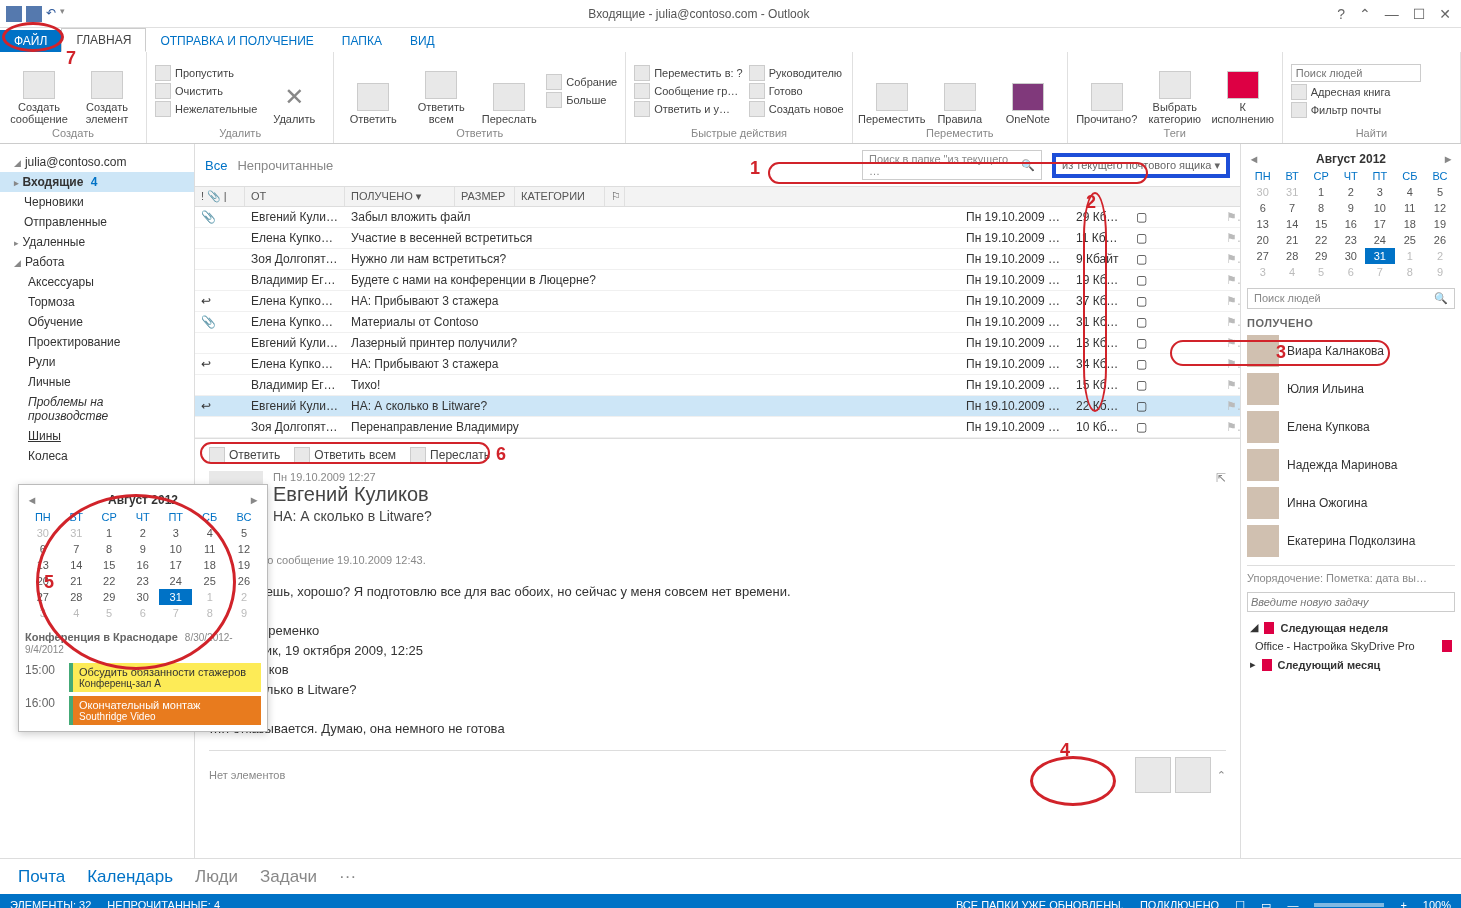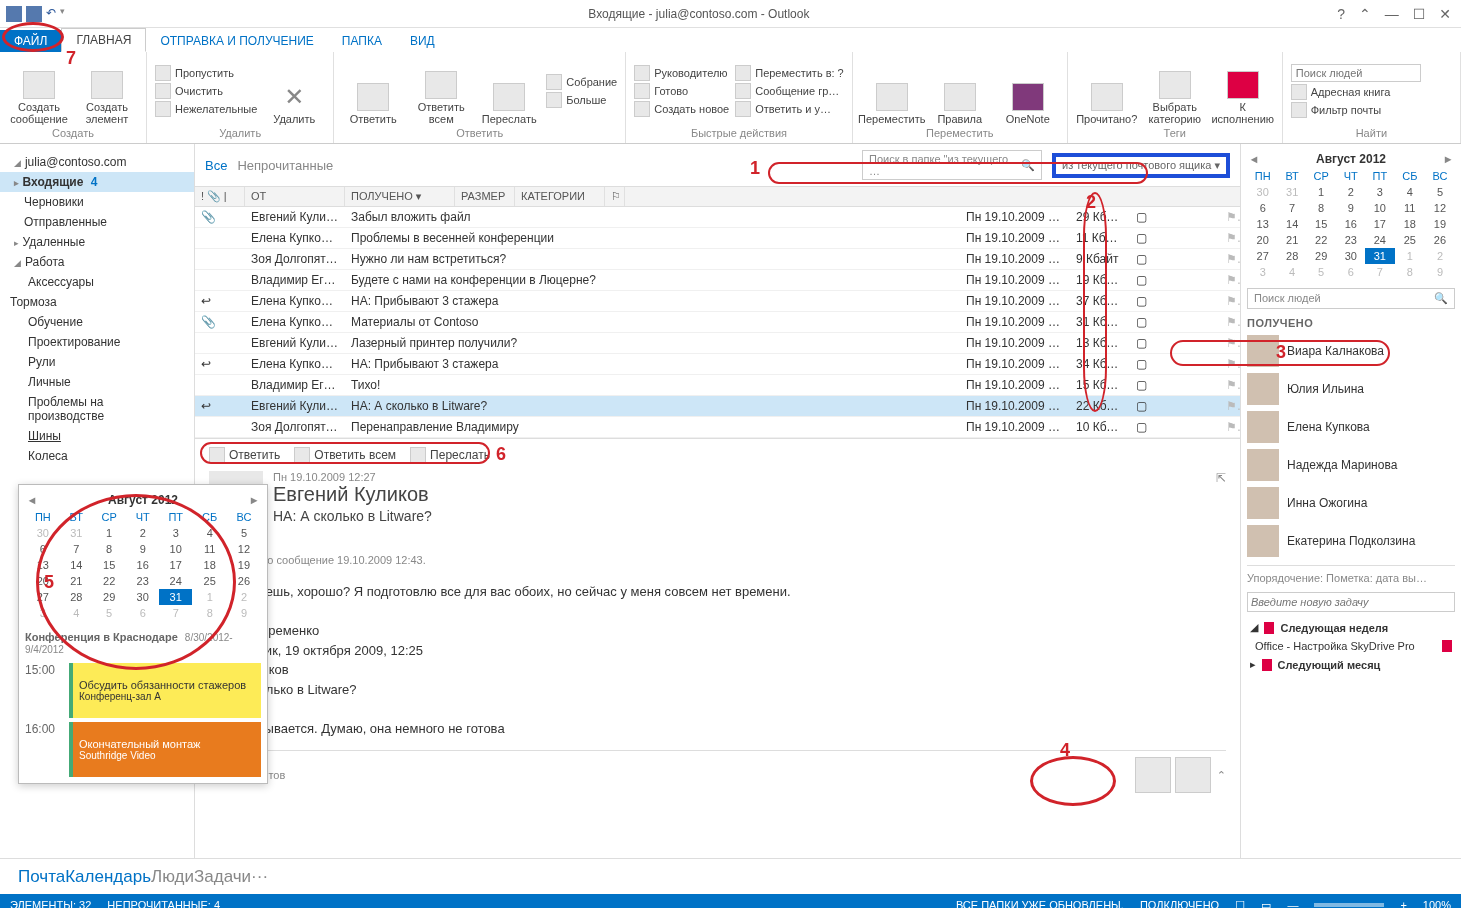--- a/index.html
+++ b/index.html
@@ -99,26 +99,26 @@
 .tflag { width: 10px; height: 12px; }
 
 
 .calpeek { position: absolute; left: 18px; top: 484px; width: 250px; background: #fff; border: 1px solid #bbb; box-shadow: 0 2px 8px rgba(0,0,0,.2); padding: 6px; z-index: 50; }
 .calpeek .minical { margin-bottom: 6px; }
 .appt { padding: 4px 0; font-size: 11px; }
 .appt-title { font-weight: bold; color: #666; display: inline-block; }
 .appt-date { color: #888; font-size: 10px; margin-left: 4px; }
 .appt-row { display: flex; gap: 8px; margin-top: 4px; }
 .appt-time { width: 36px; color: #666; }
-.appt-body { flex: 1; padding: 16px 6px; font-size: 11px; }
+.appt-body { flex: 1; padding: 3px 6px; font-size: 11px; }
 .appt-y { background: #fdeb57; border-left: 4px solid #4a7; }
 .appt-o { background: #e87b1e; color: #fff; border-left: 4px solid #4a7; }
 
 
-.bottomnav { height: 36px; display: flex; align-items: center; padding: 0 18px; border-top: 1px solid #ddd; font-size: 17px; }
+.bottomnav { height: 36px; display: flex; align-items: center; gap: 22px; padding: 0 18px; border-top: 1px solid #ddd; font-size: 17px; }
 .bottomnav span { color: #888; cursor: pointer; }
 .bottomnav span.act { color: #0072c6; }
 
 
 .status { height: 22px; background: #0072c6; color: #fff; display: flex; align-items: center; font-size: 11px; padding: 0 10px; gap: 16px; }
 .status .sp { flex: 1; }
 
 
 .annot { position: absolute; border: 3px solid #d1232a; border-radius: 50%; pointer-events: none; z-index: 100; }
 .annot-num { position: absolute; color: #d1232a; font-size: 18px; font-weight: bold; z-index: 101; }
@@ -197,28 +197,28 @@
       <div class="rcol">
         <div class="rbtn-sm">Собрание</div>
         <div class="rbtn-sm">Больше</div>
       </div>
     </div>
     <div class="rgroup-label">Ответить</div>
   </div>
   <div class="rgroup">
     <div class="rgroup-body">
       <div class="rcol">
+        <div class="rbtn-sm">Переместить в: ?</div>
+        <div class="rbtn-sm">Сообщение гр…</div>
+        <div class="rbtn-sm">Ответить и у…</div>
+      </div>
+      <div class="rcol">
         <div class="rbtn-sm">Руководителю</div>
         <div class="rbtn-sm">Готово</div>
         <div class="rbtn-sm">Создать новое</div>
-      </div>
-      <div class="rcol">
-        <div class="rbtn-sm">Переместить в: ?</div>
-        <div class="rbtn-sm">Сообщение гр…</div>
-        <div class="rbtn-sm">Ответить и у…</div>
       </div>
     </div>
     <div class="rgroup-label">Быстрые действия</div>
   </div>
   <div class="rgroup">
     <div class="rgroup-body">
       <div class="rbtn-big">
           <div class="ico"></div>
           <span>Переместить</span>
         </div>
@@ -266,26 +266,26 @@
 
   <div class="nav">
     <div class="nav-item nav-exp open acct">julia@contoso.com</div>
     <div class="nav-item sel nav-exp"><span>Входящие</span> <span class="count">4</span></div>
     <div class="nav-item" style="padding-left:24px">Черновики</div>
     <div class="nav-item" style="padding-left:24px">Отправленные</div>
     <div class="nav-item nav-exp">Удаленные</div>
     <div class="nav-item nav-exp open">Работа</div>
     <div id="nav-sub">
         <div class="nav-item" style="padding-left: 28px;">Аксессуары</div>
-        <div class="nav-item" style="padding-left: 10px;">Тормоза</div>
+        <div class="nav-item" style="padding-left: 28px;">Тормоза</div>
         <div class="nav-item" style="padding-left: 28px;">Обучение</div>
         <div class="nav-item" style="padding-left: 28px;">Проектирование</div>
         <div class="nav-item" style="padding-left: 28px;">Рули</div>
         <div class="nav-item" style="padding-left: 28px;">Личные</div>
-        <div class="nav-item" style="padding-left: 28px;">Проблемы на производстве</div>
+        <div class="nav-item" style="padding-left: 28px; font-style: italic;">Проблемы на производстве</div>
         <div class="nav-item" style="padding-left: 28px; text-decoration: underline;">Шины</div>
         <div class="nav-item" style="padding-left: 28px;">Колеса</div>
       </div>
   </div>
 
   <div class="center">
     <div class="filterbar">
       <span class="flink">Все</span>
       <span class="flink dim">Непрочитанные</span>
       <div class="spacer"></div>
@@ -309,21 +309,21 @@
           <div class="col-from">Евгений Куликов</div>
           <div class="col-subj">Забыл вложить файл</div>
           <div class="col-recv">Пн 19.10.2009 12…</div>
           <div class="col-size">29 Кбайт</div>
           <div class="col-cat">▢</div>
           <div class="col-flag flag">⚑</div>
         </div>
         <div class="msgrow">
           <div class="col-icons"> </div>
           <div class="col-from">Елена Купкова…</div>
-          <div class="col-subj">Проблемы в весенней конференции</div>
+          <div class="col-subj">Участие в весенней встретиться</div>
           <div class="col-recv">Пн 19.10.2009 12…</div>
           <div class="col-size">11 Кбайт</div>
           <div class="col-cat">▢</div>
           <div class="col-flag flag">⚑</div>
         </div>
         <div class="msgrow">
           <div class="col-icons"> </div>
           <div class="col-from">Зоя Долгопятова</div>
           <div class="col-subj">Нужно ли нам встретиться?</div>
           <div class="col-recv">Пн 19.10.2009 12…</div>

